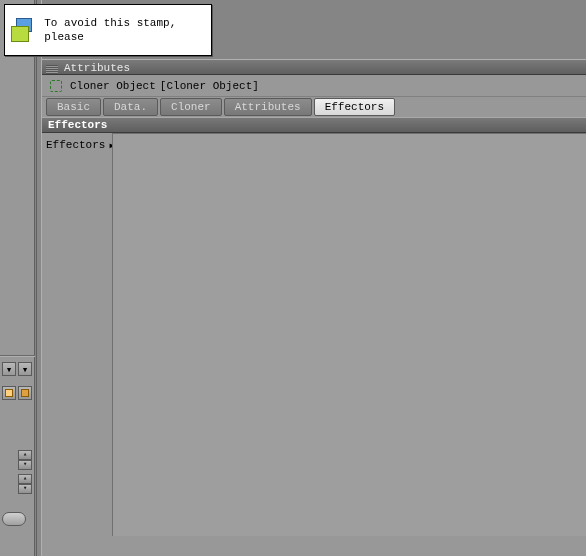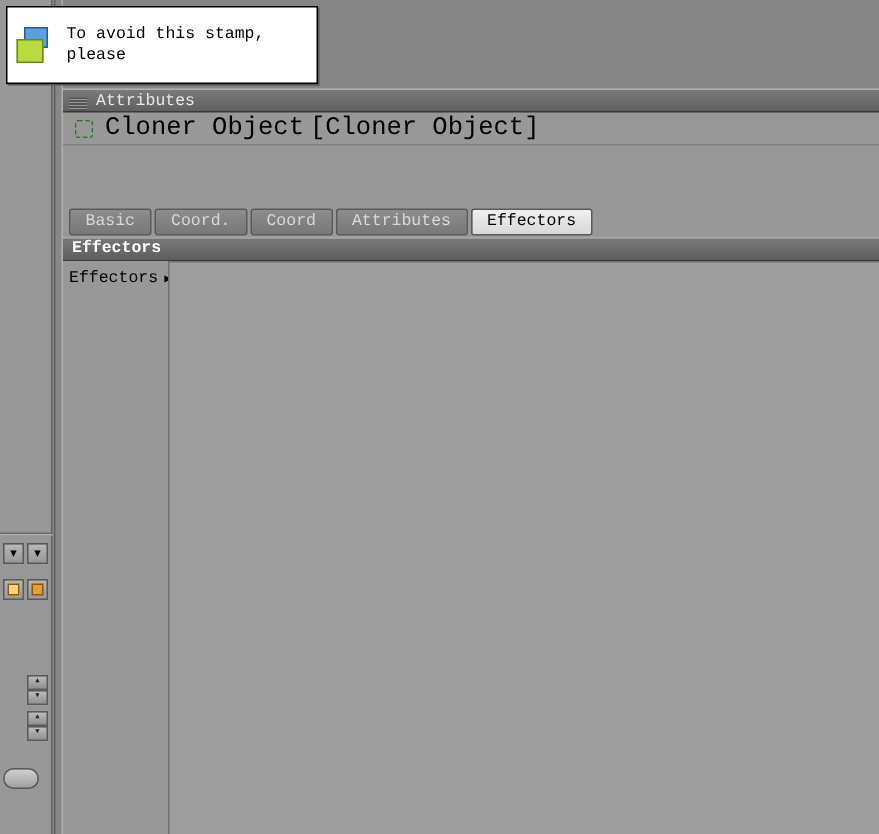--- a/index.html
+++ b/index.html
@@ -40,23 +40,23 @@
     display:flex; align-items:center; padding:0 4px; gap:2px; position:relative;
   }
   .menu-grip { width:10px; height:10px; background: repeating-linear-gradient(45deg,#666 0 1px,#aaa 1px 2px); margin-right:4px; border:1px solid #666;}
   .menu-item { padding: 2px 8px; color:#000; font-size:11px; cursor:default; }
   .toolbar-right { position:absolute; right:2px; top:2px; display:flex; gap:4px; align-items:center; }
   .tb-icon { width:14px; height:14px; display:flex; align-items:center; justify-content:center; color:#222; font-size:11px; }
   
   .obj-row { height:22px; display:flex; align-items:center; padding-left:6px; border-bottom:1px solid #808080;}
   .obj-icon { width:16px; height:16px; margin-right:6px; position:relative; }
   .obj-icon::before { content:""; position:absolute; inset:2px; border:1px dashed #2a7a2a; border-radius:2px;}
-  .obj-row span { color:#000; font-size:17px; }
+  .obj-row span { color:#000; font-size:11px; }
   
-  .tabs-row { height:20px; display:flex; align-items:center; padding:2px 4px; gap:2px; background:#989898;margin-top:41px;}
+  .tabs-row { height:20px; display:flex; align-items:center; padding:2px 4px; gap:2px; background:#989898;}
   .tab {
     padding: 2px 10px; font-size:11px; color:#d8d8d8; 
     background: linear-gradient(#8c8c8c,#787878); border:1px solid #5a5a5a; border-radius:2px;
     cursor:default;
   }
   .tab.active { background: linear-gradient(#f0f0f0,#d8d8d8); color:#000; }
   
   .section-header {
     height:16px; background: linear-gradient(#787878,#5e5e5e); border-top:1px solid #a8a8a8; border-bottom:1px solid #3a3a3a;
     color:#fff; font-weight:bold; font-size:11px; padding:1px 6px;
@@ -118,22 +118,22 @@
 
 
   <div class="obj-row">
     <div class="obj-icon"></div>
     <span>Cloner Object</span>
     <span style="margin-left:4px">[Cloner Object]</span>
   </div>
 
   <div class="tabs-row">
     <div class="tab">Basic</div>
-    <div class="tab">Coord.</div>
-    <div class="tab">Coord</div>
+    <div class="tab">Data.</div>
+    <div class="tab">Cloner</div>
     <div class="tab">Attributes</div>
     <div class="tab active">Effectors</div>
   </div>
 
   <div class="section-header">Effectors</div>
 
   <div class="section-body">
     <div class="label-col">
       <div class="fld">
         <span>Effectors</span>

